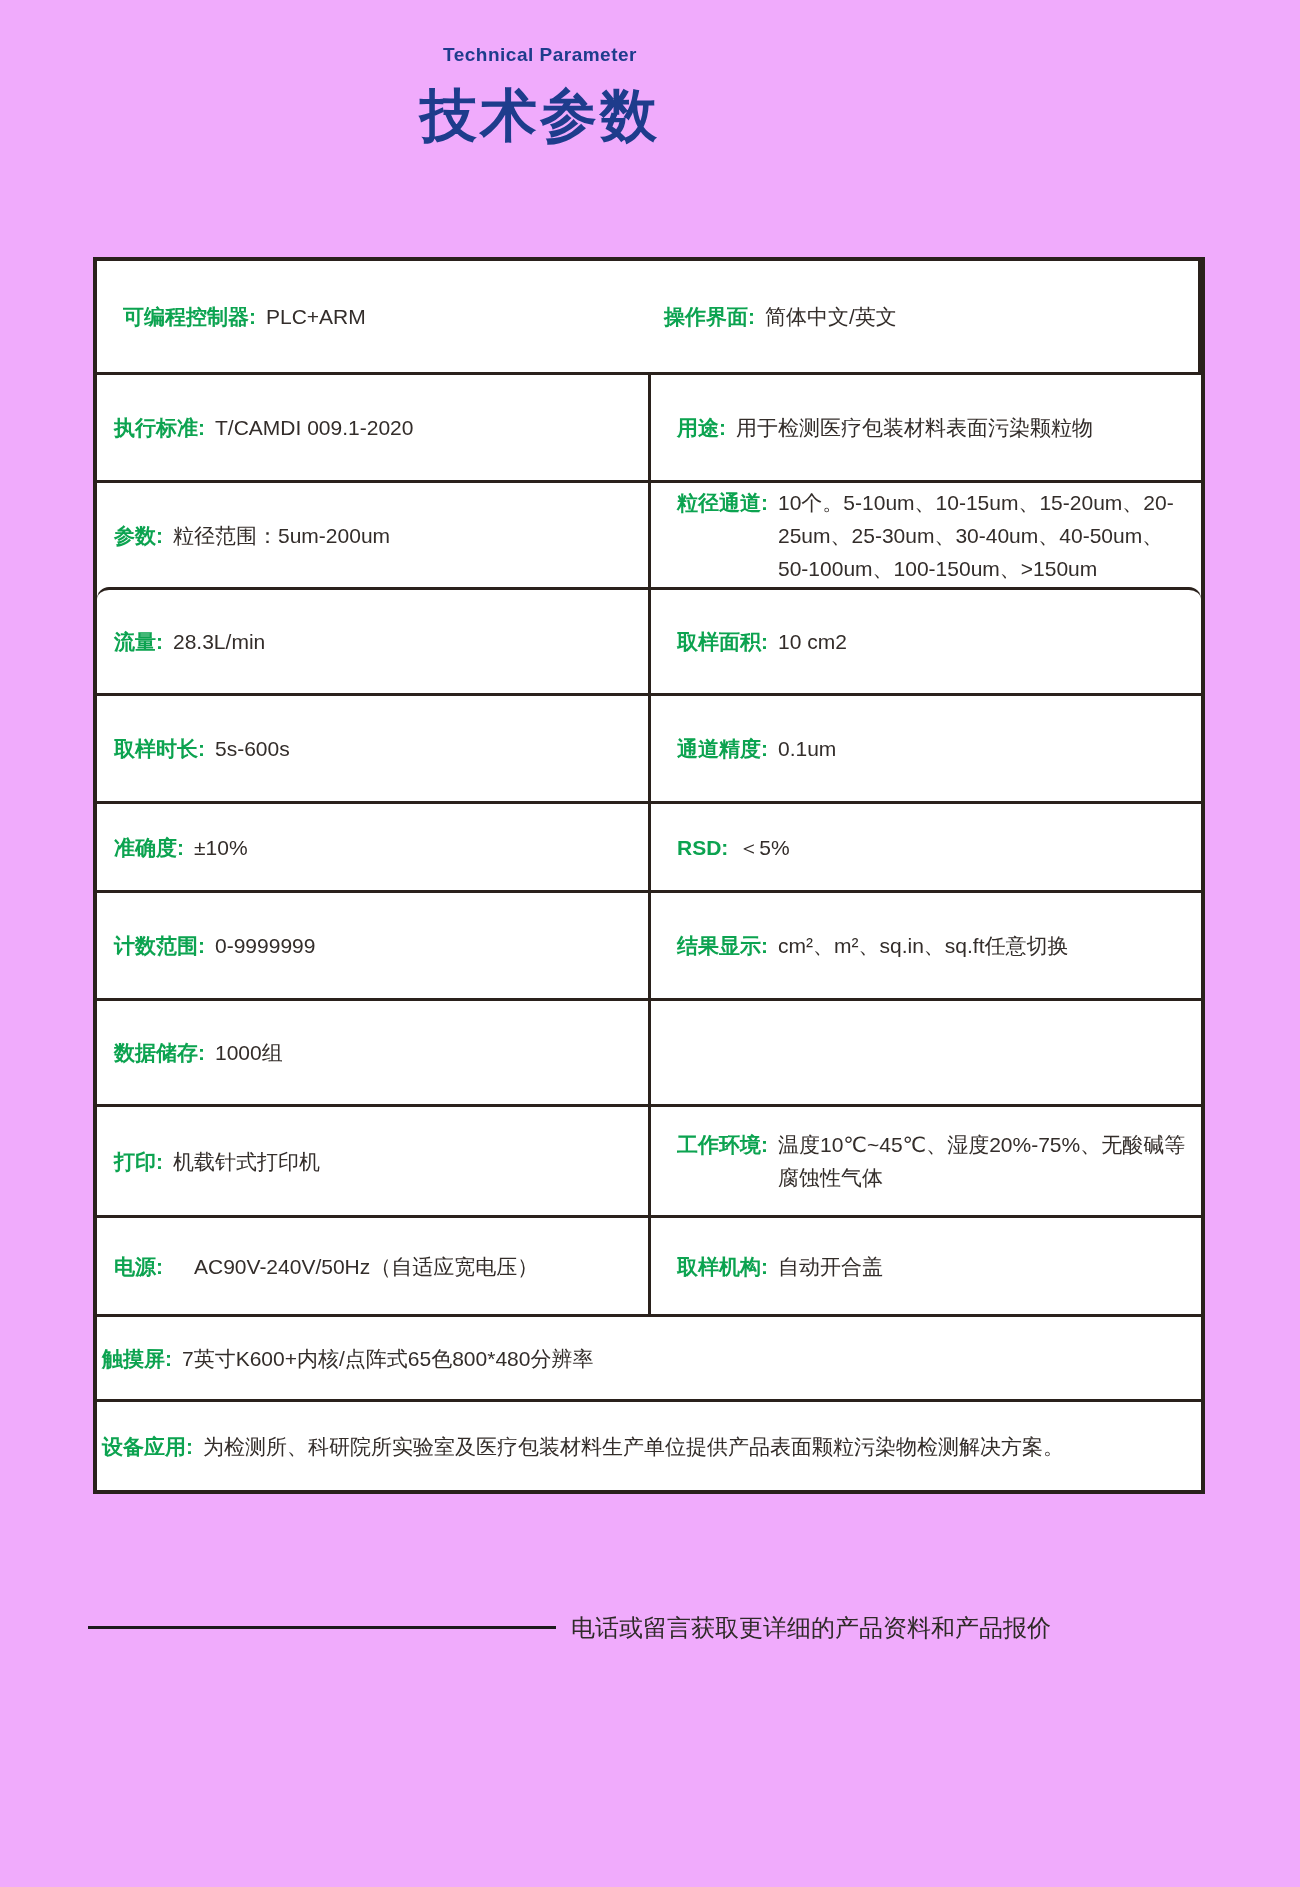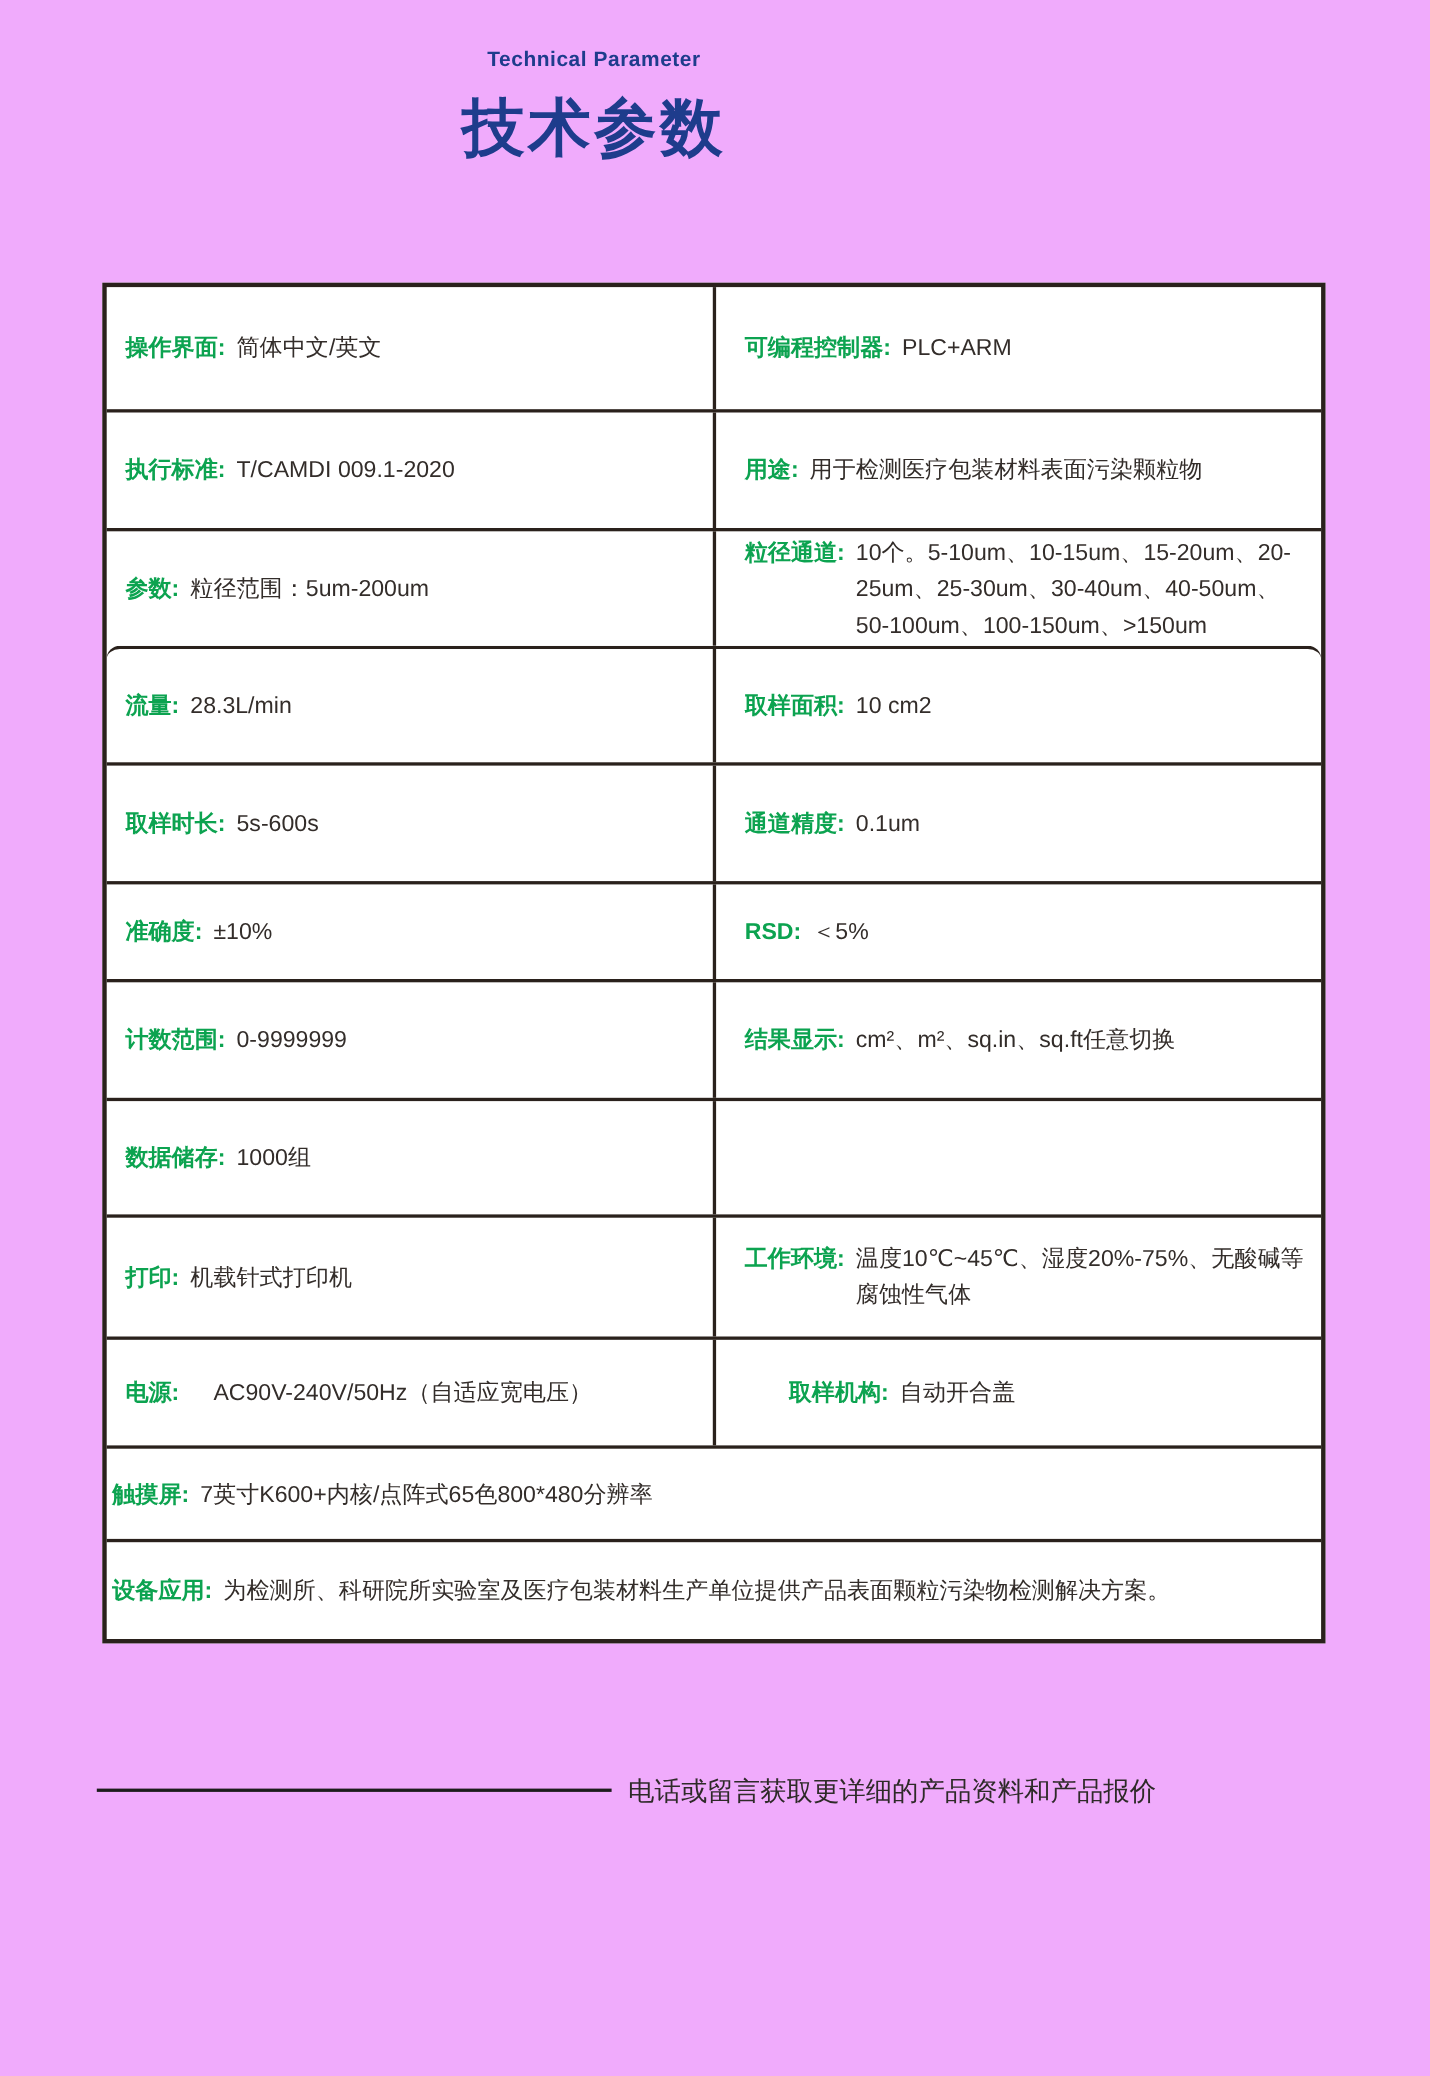--- a/index.html
+++ b/index.html
@@ -48,21 +48,21 @@
   .trow:first-child { border-top: none; }
   .trow:nth-child(1)  { height: 111px; }
   .trow:nth-child(2)  { height: 108px; }
   .trow:nth-child(3)  { height: 107px; }
   .trow:nth-child(4)  { height: 106px; border-radius: 12px; }
   .trow:nth-child(5)  { height: 108px; }
   .trow:nth-child(6)  { height: 89px; }
   .trow:nth-child(7)  { height: 108px; }
   .trow:nth-child(8)  { height: 106px; }
   .trow:nth-child(9)  { height: 111px; }
-  .trow:nth-child(10) { height: 99px; gap: 40px; }
+  .trow:nth-child(10) { height: 99px; }
   .trow:nth-child(11) { height: 85px; }
   .trow:nth-child(12) { height: 91px; }
 
   .cell {
     display: flex;
     align-items: center;
     box-sizing: border-box;
     overflow: hidden;
   }
   .cleft {
@@ -114,32 +114,32 @@
 <div class="page">
 
   <div class="header">
     <div class="subtitle">Technical Parameter</div>
     <div class="title">技术参数</div>
   </div>
 
   <div class="ttable">
 
     <div class="trow">
+      <div class="cell cright">
+        <div class="pair">
+          <span class="label">可编程控制器:</span>
+          <span class="value">PLC+ARM</span>
+        </div>
+      </div>
       <div class="cell cleft">
         <div class="pair">
           <span class="label">操作界面:</span>
           <span class="value">简体中文/英文</span>
         </div>
       </div>
-      <div class="cell cright">
-        <div class="pair">
-          <span class="label">可编程控制器:</span>
-          <span class="value">PLC+ARM</span>
-        </div>
-      </div>
     </div>
 
     <div class="trow">
       <div class="cell cleft">
         <div class="pair">
           <span class="label">执行标准:</span>
           <span class="value">T/CAMDI 009.1-2020</span>
         </div>
       </div>
       <div class="cell cright">

